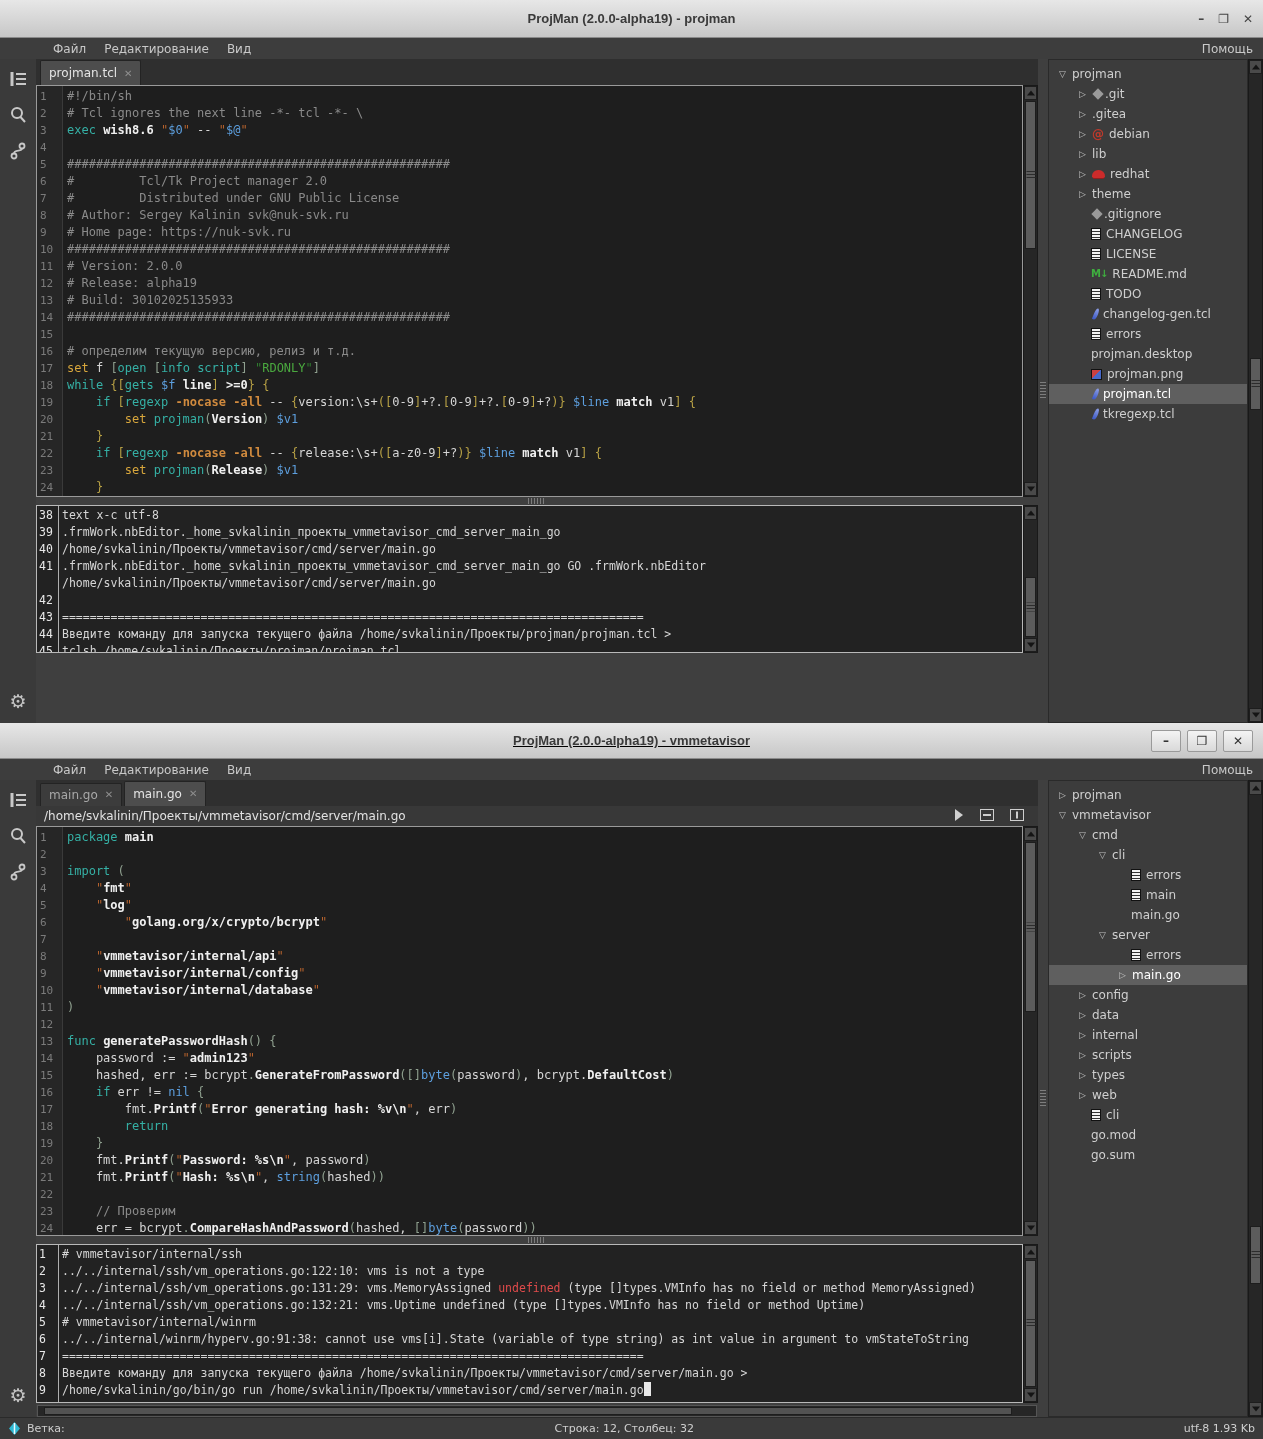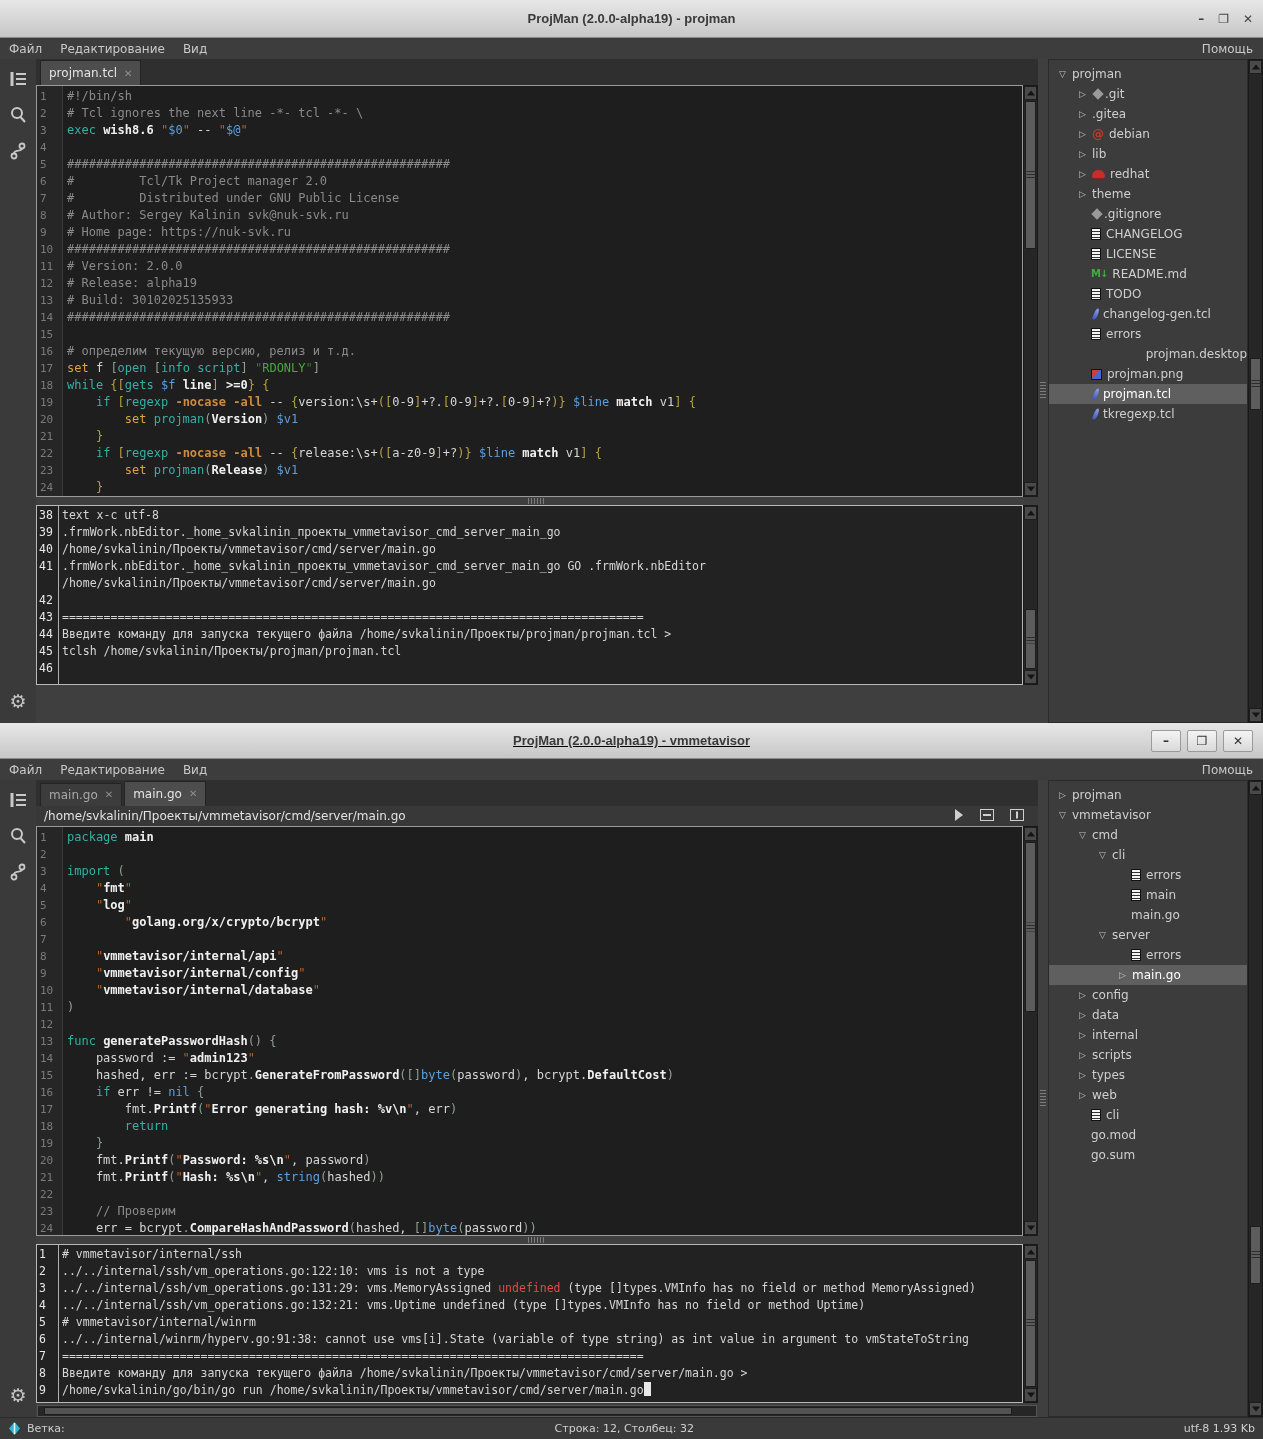--- a/index.html
+++ b/index.html
@@ -16,21 +16,21 @@
   .win0 .titlebar { height:38px; }
   .win1 .titlebar { height:36px;text-decoration:underline; }
   .title { font-family:"Liberation Sans", sans-serif; font-weight:bold; font-size:13px; color:#3a3a3a; }
   .winbtns { position:absolute; right:10px; top:0; bottom:0; display:flex; align-items:center; gap:14px; }
   .wbtn { color:#444; font-size:12px; font-weight:bold; cursor:default; line-height:1; }
   .win1 .winbtns { gap:6px; }
   .win1 .wbtn { background:linear-gradient(#f4f4f4,#d9d9d9); border:1px solid #9a9a9a; border-radius:2px;
                 width:30px; height:22px; display:flex; align-items:center; justify-content:center; color:#333; }
 
   .menubar { height:21px; background:#3d3d3d; display:flex; align-items:center; font-size:12px; color:#c9c9c9; }
-  .menu-left { display:flex; }
+  .menu-left { display:flex;margin-left:44px; }
   .menu-item { padding:0 9px; }
   .menu-right { margin-left:auto; padding-right:10px; }
 
   .body { flex:1; display:flex; min-height:0; }
 
   
   .toolbar { width:36px; background:#3a3a3a; display:flex; flex-direction:column; align-items:center; padding-top:10px; }
   .tbi { margin-bottom:16px; display:flex; align-items:center; justify-content:center; width:22px; height:20px; }
   .tbi.gear { margin-top:auto; margin-bottom:12px; font-size:19px; color:#c4c4c4; line-height:1; }
 
@@ -69,21 +69,21 @@
 
   
   .hsash { height:8px; position:relative; background:#3f3f3f; }
   .hsash .grip { position:absolute; left:50%; top:1px; width:18px; height:6px; transform:translateX(-50%);
      background:repeating-linear-gradient(90deg,#7d7d7d 0 1px,transparent 1px 3px); }
   .vsash { width:10px; position:relative; background:#3f3f3f; }
   .vsash .gripv { position:absolute; top:50%; left:2px; height:18px; width:6px; transform:translateY(-50%);
      background:repeating-linear-gradient(180deg,#7d7d7d 0 1px,transparent 1px 3px); }
 
   
-  .win0 .console-row { height:180px; }
+  .win0 .console-row { height:148px; }
   .win1 .console-row { height:160px; }
   .console { flex:1; display:flex; background:#222; border:1px solid #b9b9b9; overflow:hidden; }
   .cgutter { width:22px; border-right:1px solid #b0b0b0; padding-top:1px;
              font-family:"DejaVu Sans Mono", monospace; font-size:11.5px; color:#e8e8e8; }
   .cgutter .ln { height:17px; line-height:17px; padding-left:2px; }
   .ccode { flex:1; padding:1px 0 0 3px; font-family:"DejaVu Sans Mono", monospace; font-size:11.5px;
            color:#e4e4e4; white-space:pre; overflow:hidden; }
   .ccode .row { height:17px; line-height:17px; }
 
   
@@ -302,21 +302,21 @@
               <span class="tlabel">TODO</span>
             </div>
             <div class="titem" style="padding-left: 42px;">
               <span class="ti ti-tcl"></span>
               <span class="tlabel">changelog-gen.tcl</span>
             </div>
             <div class="titem" style="padding-left: 42px;">
               <span class="ti ti-doc"></span>
               <span class="tlabel">errors</span>
             </div>
-            <div class="titem" style="padding-left: 42px; justify-content: flex-end;">
+            <div class="titem" style="padding-left: 42px;">
               <span class="tlabel">projman.desktop</span>
             </div>
             <div class="titem" style="padding-left: 42px;">
               <span class="ti ti-img"></span>
               <span class="tlabel">projman.png</span>
             </div>
             <div class="titem sel" style="padding-left: 42px;">
               <span class="ti ti-tcl"></span>
               <span class="tlabel">projman.tcl</span>
             </div>

